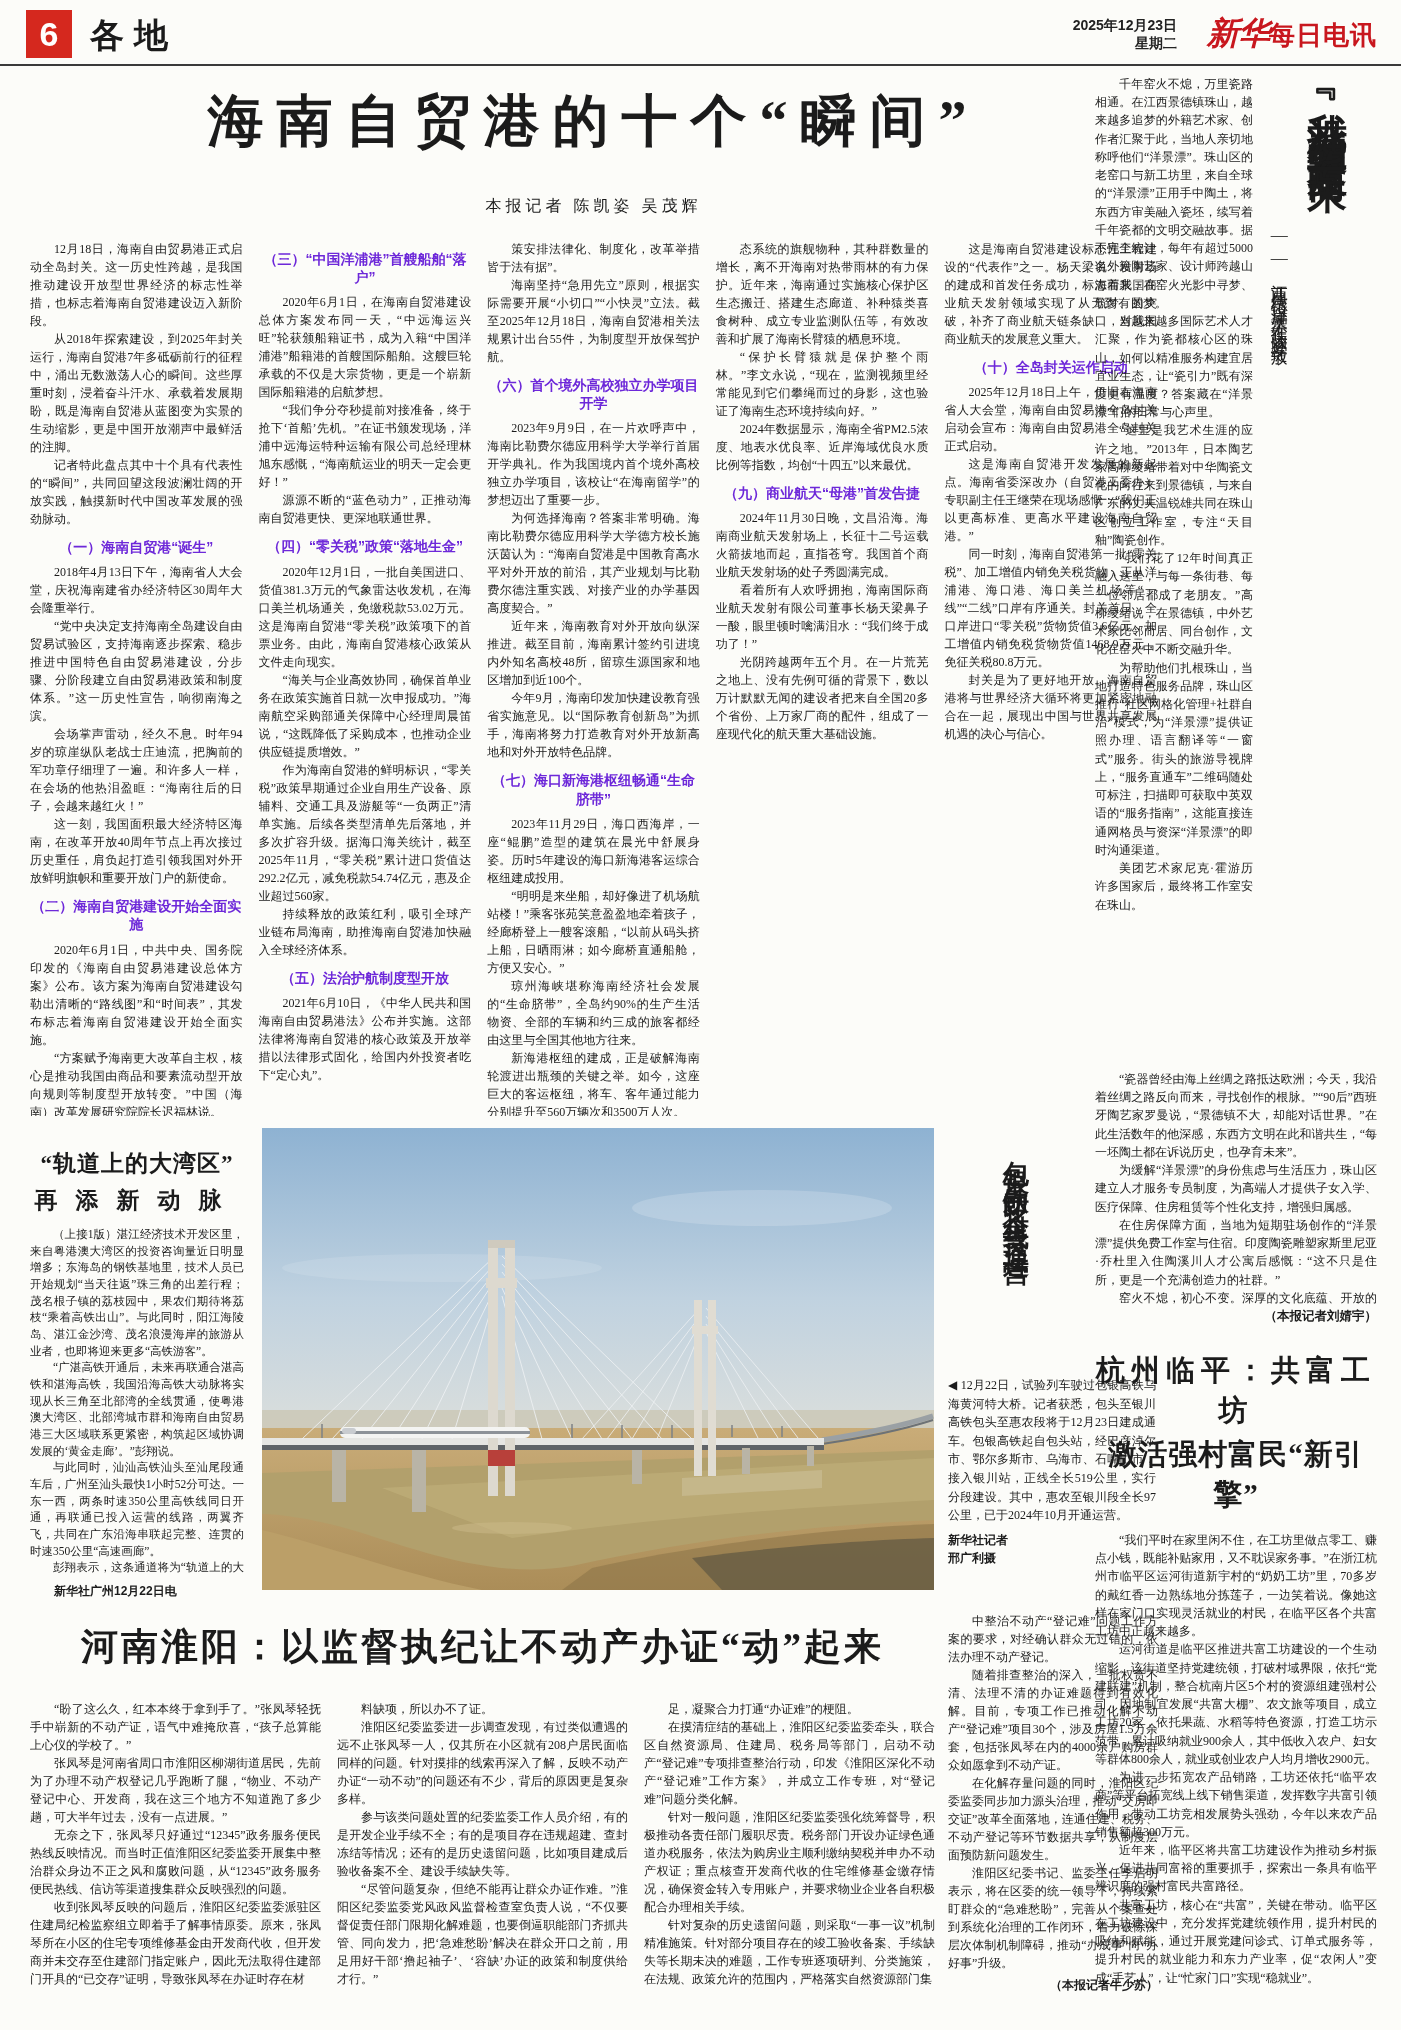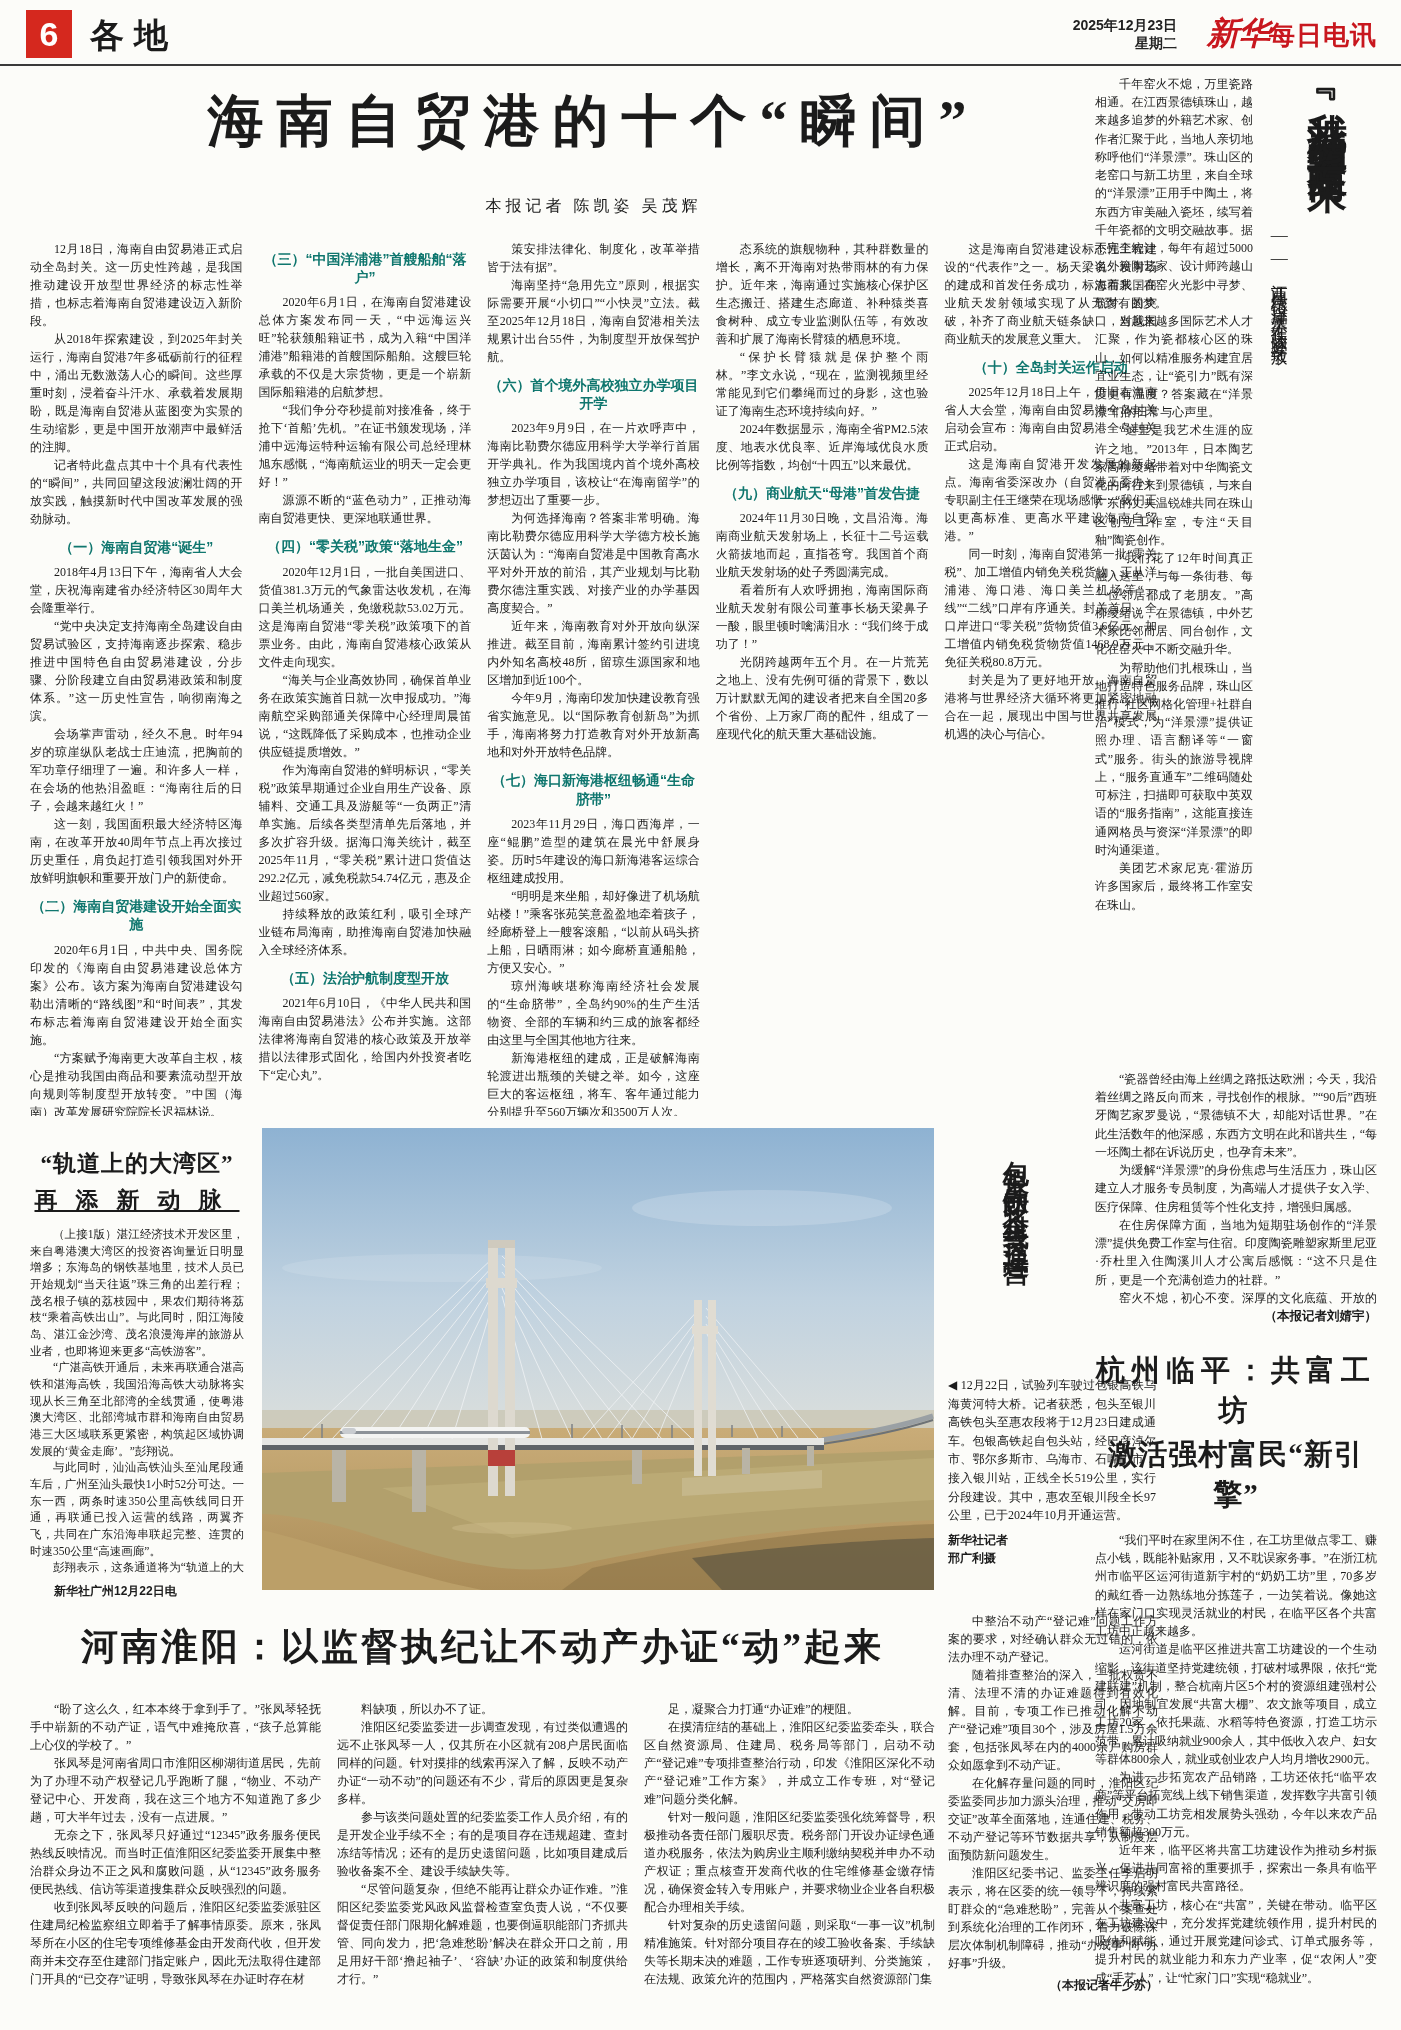--- a/index.html
+++ b/index.html
@@ -14,34 +14,34 @@
     font:700 34px/48px "Liberation Sans",sans-serif;text-align:center;vertical-align:top;}
   .secname{display:inline-block;margin-left:14px;font:700 34px/52px "Liberation Serif",serif;letter-spacing:10px;}
   .hdr-right{position:absolute;right:0;top:2px;display:flex;align-items:center;gap:30px;}
   .dateblock{text-align:right;font:700 14px/18px "Liberation Sans",sans-serif;color:#222;}
   .masthead{color:#c8171e;font-weight:900;white-space:nowrap;}
   .masthead .script{font-size:32px;font-style:italic;letter-spacing:-1px;}
   .masthead .block{font-size:26px;letter-spacing:1px;}
   .hdr-rule{position:absolute;top:64px;left:0;width:1401px;height:2px;background:#3a3a3a;}
   
   .p{margin:0;text-indent:2em;text-align:justify;}
-  .h{margin:10px 0 7px;text-align:center;font:700 14px/1.3 "Liberation Sans",sans-serif;color:#0f766e;}
+  .h{margin:10px 0 7px;text-align:center;font:700 14px/1.3 "Liberation Sans",sans-serif;color:#6d28d9;}
   .d{margin:4px 0 0;text-indent:2em;font:700 12px/1.5 "Liberation Sans",sans-serif;}
   .b{margin:4px 0 0;text-align:right;font-weight:700;}
   
   .main-headline{position:absolute;top:84px;left:30px;width:1127px;text-align:center;
     font-size:56px;font-weight:900;letter-spacing:13px;white-space:nowrap;}
   .main-byline{position:absolute;top:196px;left:30px;width:1127px;text-align:center;
     font-size:16px;letter-spacing:4px;}
   .main-cols{position:absolute;top:240px;left:30px;width:1127px;height:876px;display:flex;gap:16px;}
   .col{flex:1;overflow:hidden;font-size:12px;line-height:1.5;}
   
   .gulf{position:absolute;top:1148px;left:30px;width:214px;}
   .gulf .t1{text-align:center;font-size:23px;font-weight:700;letter-spacing:1px;margin:0;}
-  .gulf .t2{text-align:center;font-size:23px;font-weight:700;letter-spacing:18px;margin:6px 0 10px;text-decoration:underline;}
+  .gulf .t2{text-align:center;font-size:23px;font-weight:700;letter-spacing:18px;margin:6px 0 10px;}
   .gulf-body{height:352px;overflow:hidden;font-size:11.5px;line-height:1.45;}
   
   .photo{position:absolute;top:1128px;left:262px;width:672px;height:462px;overflow:hidden;background:#bcd;}
   
   .capcol{position:absolute;top:1140px;left:948px;width:208px;}
   .captitle{writing-mode:vertical-rl;text-orientation:upright;height:200px;margin-left:40px;
     font-size:26px;font-weight:600;letter-spacing:9px;line-height:2.1;}
   .captext{margin-top:36px;font-size:12px;line-height:1.55;text-align:justify;}
   .capcredit{margin-top:6px;text-align:left;font:700 12px/1.5 "Liberation Sans",sans-serif;}
   

